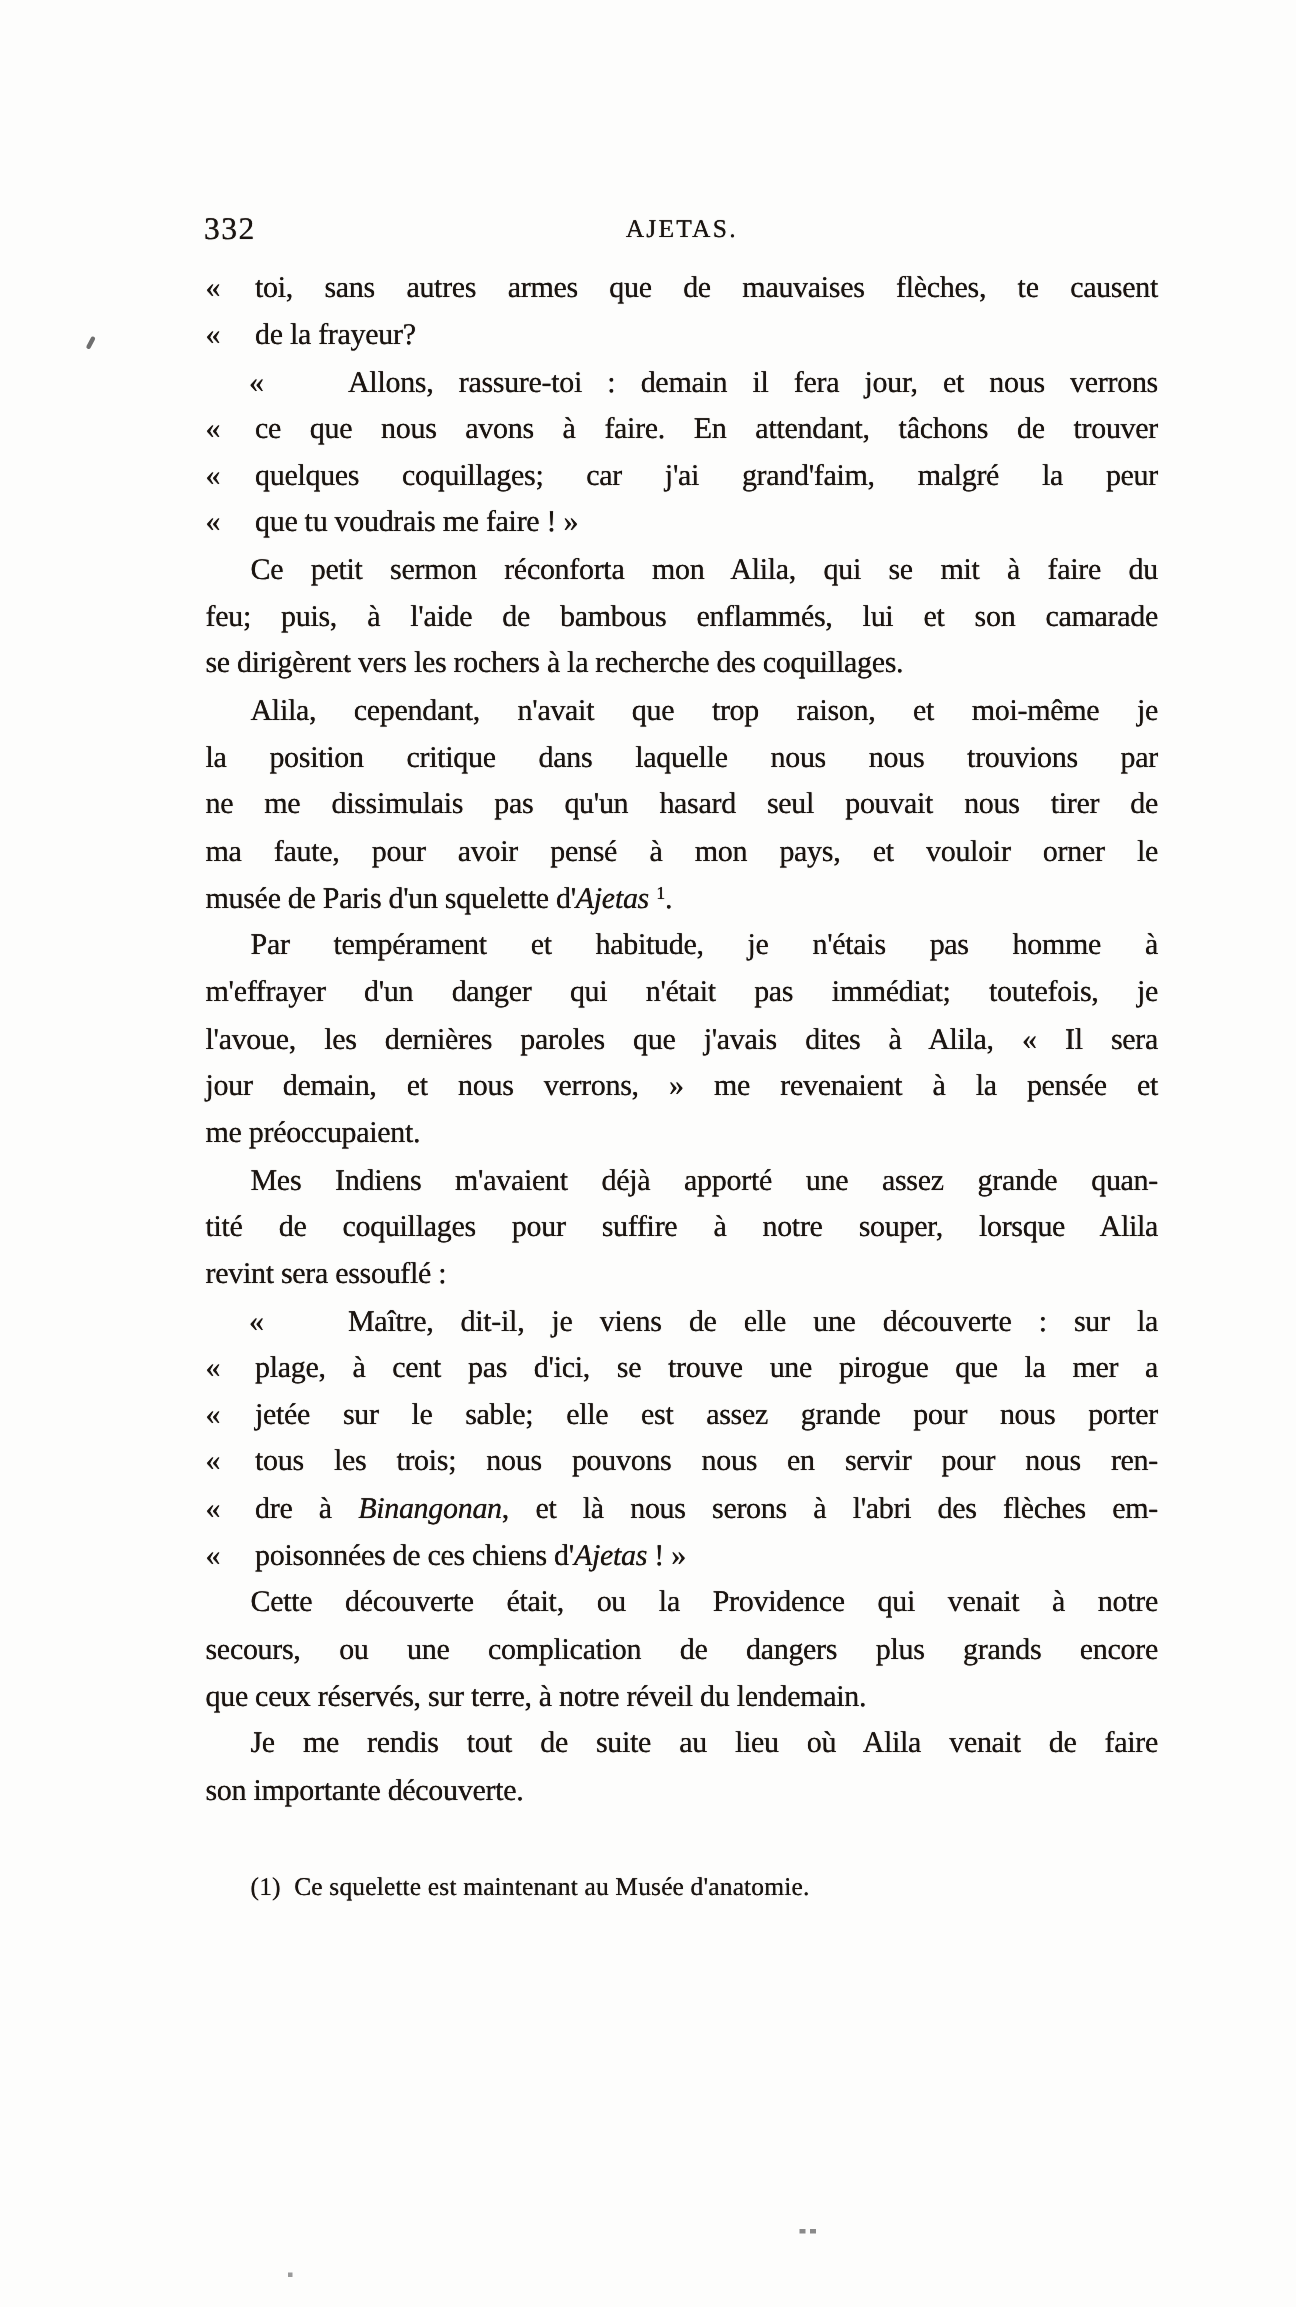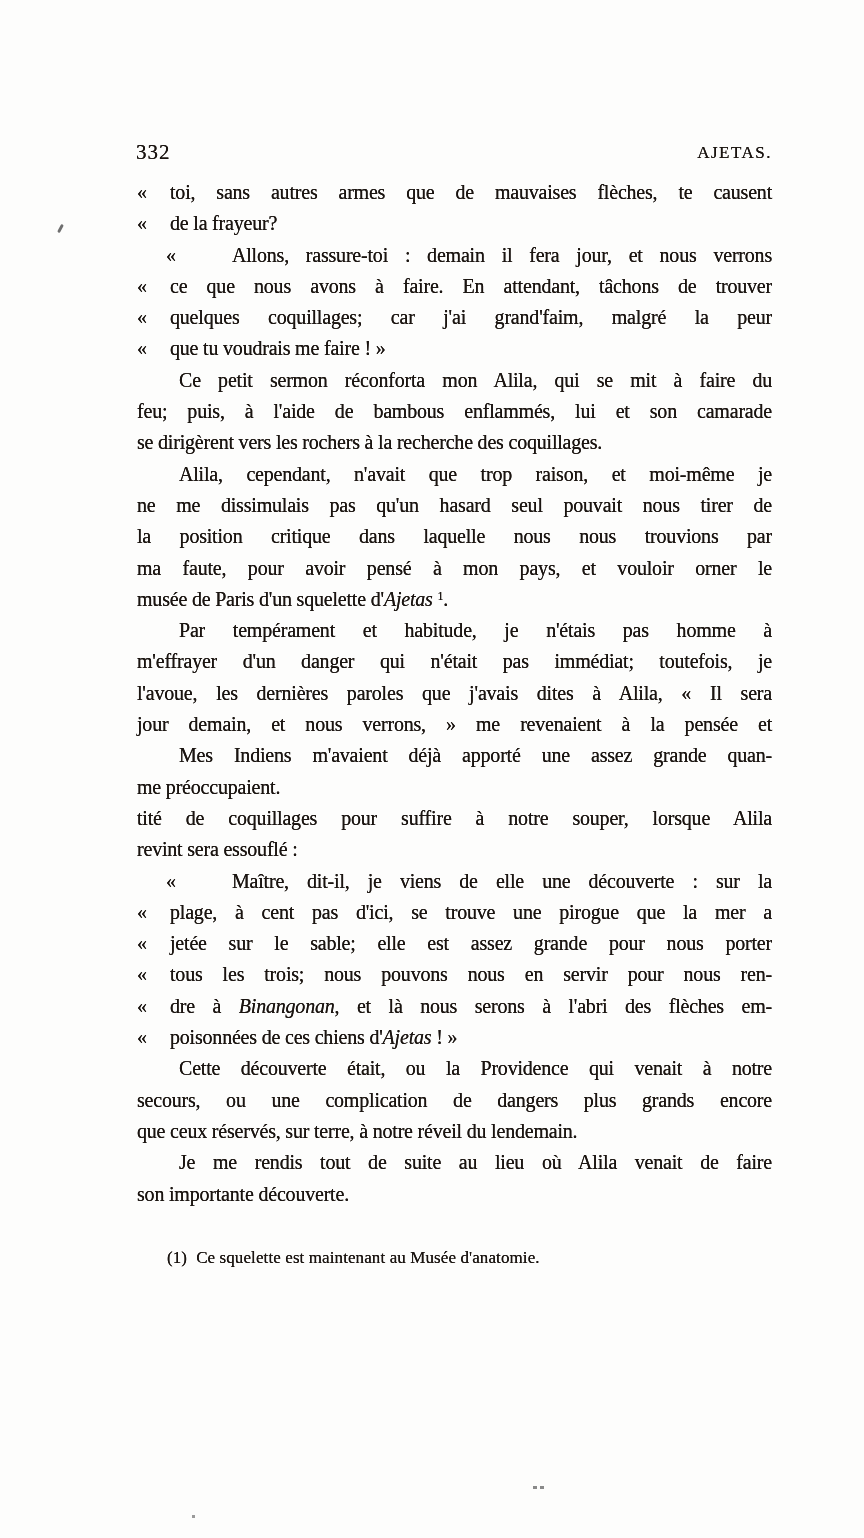--- a/index.html
+++ b/index.html
@@ -5,30 +5,30 @@
   html,body{margin:0;padding:0;background:#e8e8e8;}
   .page{
     position:relative;width:864px;height:1538px;overflow:hidden;
     background:var(--paper,#fdfdfc);
     color:var(--ink,#1b1511);
     font-family:"Liberation Serif","DejaVu Serif",serif;
     text-shadow:0 0 0.45px currentColor; 
     padding-left:44px;
   }
   .header-pagenum{position:absolute;left:136px;top:140px;font-size:21px;letter-spacing:1px;}
-  .header-title{position:absolute;left:137px;top:143px;width:635px;text-align:right;
+  .header-title{position:absolute;left:137px;top:143px;width:635px;text-align:center;
     font-size:17px;letter-spacing:1.5px;}
   .body-text{position:absolute;left:137px;top:177px;width:635px;font-size:20px;letter-spacing:-0.2px;}
   .line{position:relative;height:31.3px;line-height:31.3px;}
   .guil{position:absolute;left:0;top:0;}
   .line.gi .guil{left:29px;}
   .txt{display:block;margin-left:0;}
   .line.q .txt{margin-left:33px;}
   .line.q.gi .txt{margin-left:95px;}
-  .line.pi .txt{margin-left:42px;}
+  .line.pi .txt{margin-left:30px;}
   .line.just .txt{text-align:justify;text-align-last:justify;}
   .it{font-style:italic;}
   sup{font-size:12px;line-height:0;vertical-align:6px;}
   .footnote{position:absolute;left:167px;top:1248px;font-size:17px;letter-spacing:0.1px;}
   .fn-marker{margin-right:9px;}
   .speck{position:absolute;background:#8a8a8a;}
   .speck-accent{left:59px;top:224px;width:3px;height:9px;background:#6f6f6f;transform:rotate(28deg);border-radius:2px;}
   .speck-a{left:533px;top:1486px;width:4px;height:3px;}
   .speck-b{left:540px;top:1486px;width:4px;height:3px;}
   .speck-c{left:192px;top:1515px;width:3px;height:3px;background:#9a9a9a;}
@@ -71,48 +71,48 @@
       <div class="line just">
         <span class="txt"><span>feu; puis, à l'aide de bambous enflammés, lui et son camarade</span></span>
       </div>
       <div class="line">
         <span class="txt"><span>se dirigèrent vers les rochers à la recherche des coquillages.</span></span>
       </div>
       <div class="line just pi">
         <span class="txt"><span>Alila, cependant, n'avait que trop raison, et moi-même je</span></span>
       </div>
       <div class="line just">
-        <span class="txt"><span>ne me dissimulais pas qu'un hasard seul pouvait nous tirer de</span></span>
+        <span class="txt"><span>la position critique dans laquelle nous nous trouvions par</span></span>
       </div>
       <div class="line just">
-        <span class="txt"><span>la position critique dans laquelle nous nous trouvions par</span></span>
+        <span class="txt"><span>ne me dissimulais pas qu'un hasard seul pouvait nous tirer de</span></span>
       </div>
       <div class="line just">
         <span class="txt"><span>ma faute, pour avoir pensé à mon pays, et vouloir orner le</span></span>
       </div>
       <div class="line">
         <span class="txt"><span>musée de Paris d'un squelette d'</span><span class="it">Ajetas</span><span> </span><sup>1</sup><span>.</span></span>
       </div>
       <div class="line just pi">
         <span class="txt"><span>Par tempérament et habitude, je n'étais pas homme à</span></span>
       </div>
       <div class="line just">
         <span class="txt"><span>m'effrayer d'un danger qui n'était pas immédiat; toutefois, je</span></span>
       </div>
       <div class="line just">
         <span class="txt"><span>l'avoue, les dernières paroles que j'avais dites à Alila, « Il sera</span></span>
       </div>
       <div class="line just">
         <span class="txt"><span>jour demain, et nous verrons, » me revenaient à la pensée et</span></span>
       </div>
+      <div class="line">
+        <span class="txt"><span>me préoccupaient.</span></span>
+      </div>
       <div class="line just pi">
         <span class="txt"><span>Mes Indiens m'avaient déjà apporté une assez grande quan-</span></span>
-      </div>
-      <div class="line">
-        <span class="txt"><span>me préoccupaient.</span></span>
       </div>
       <div class="line just">
         <span class="txt"><span>tité de coquillages pour suffire à notre souper, lorsque Alila</span></span>
       </div>
       <div class="line">
         <span class="txt"><span>revint sera essouflé :</span></span>
       </div>
       <div class="line just q gi">
         <span class="guil">«</span>
         <span class="txt"><span>Maître, dit-il, je viens de elle une découverte : sur la</span></span>

